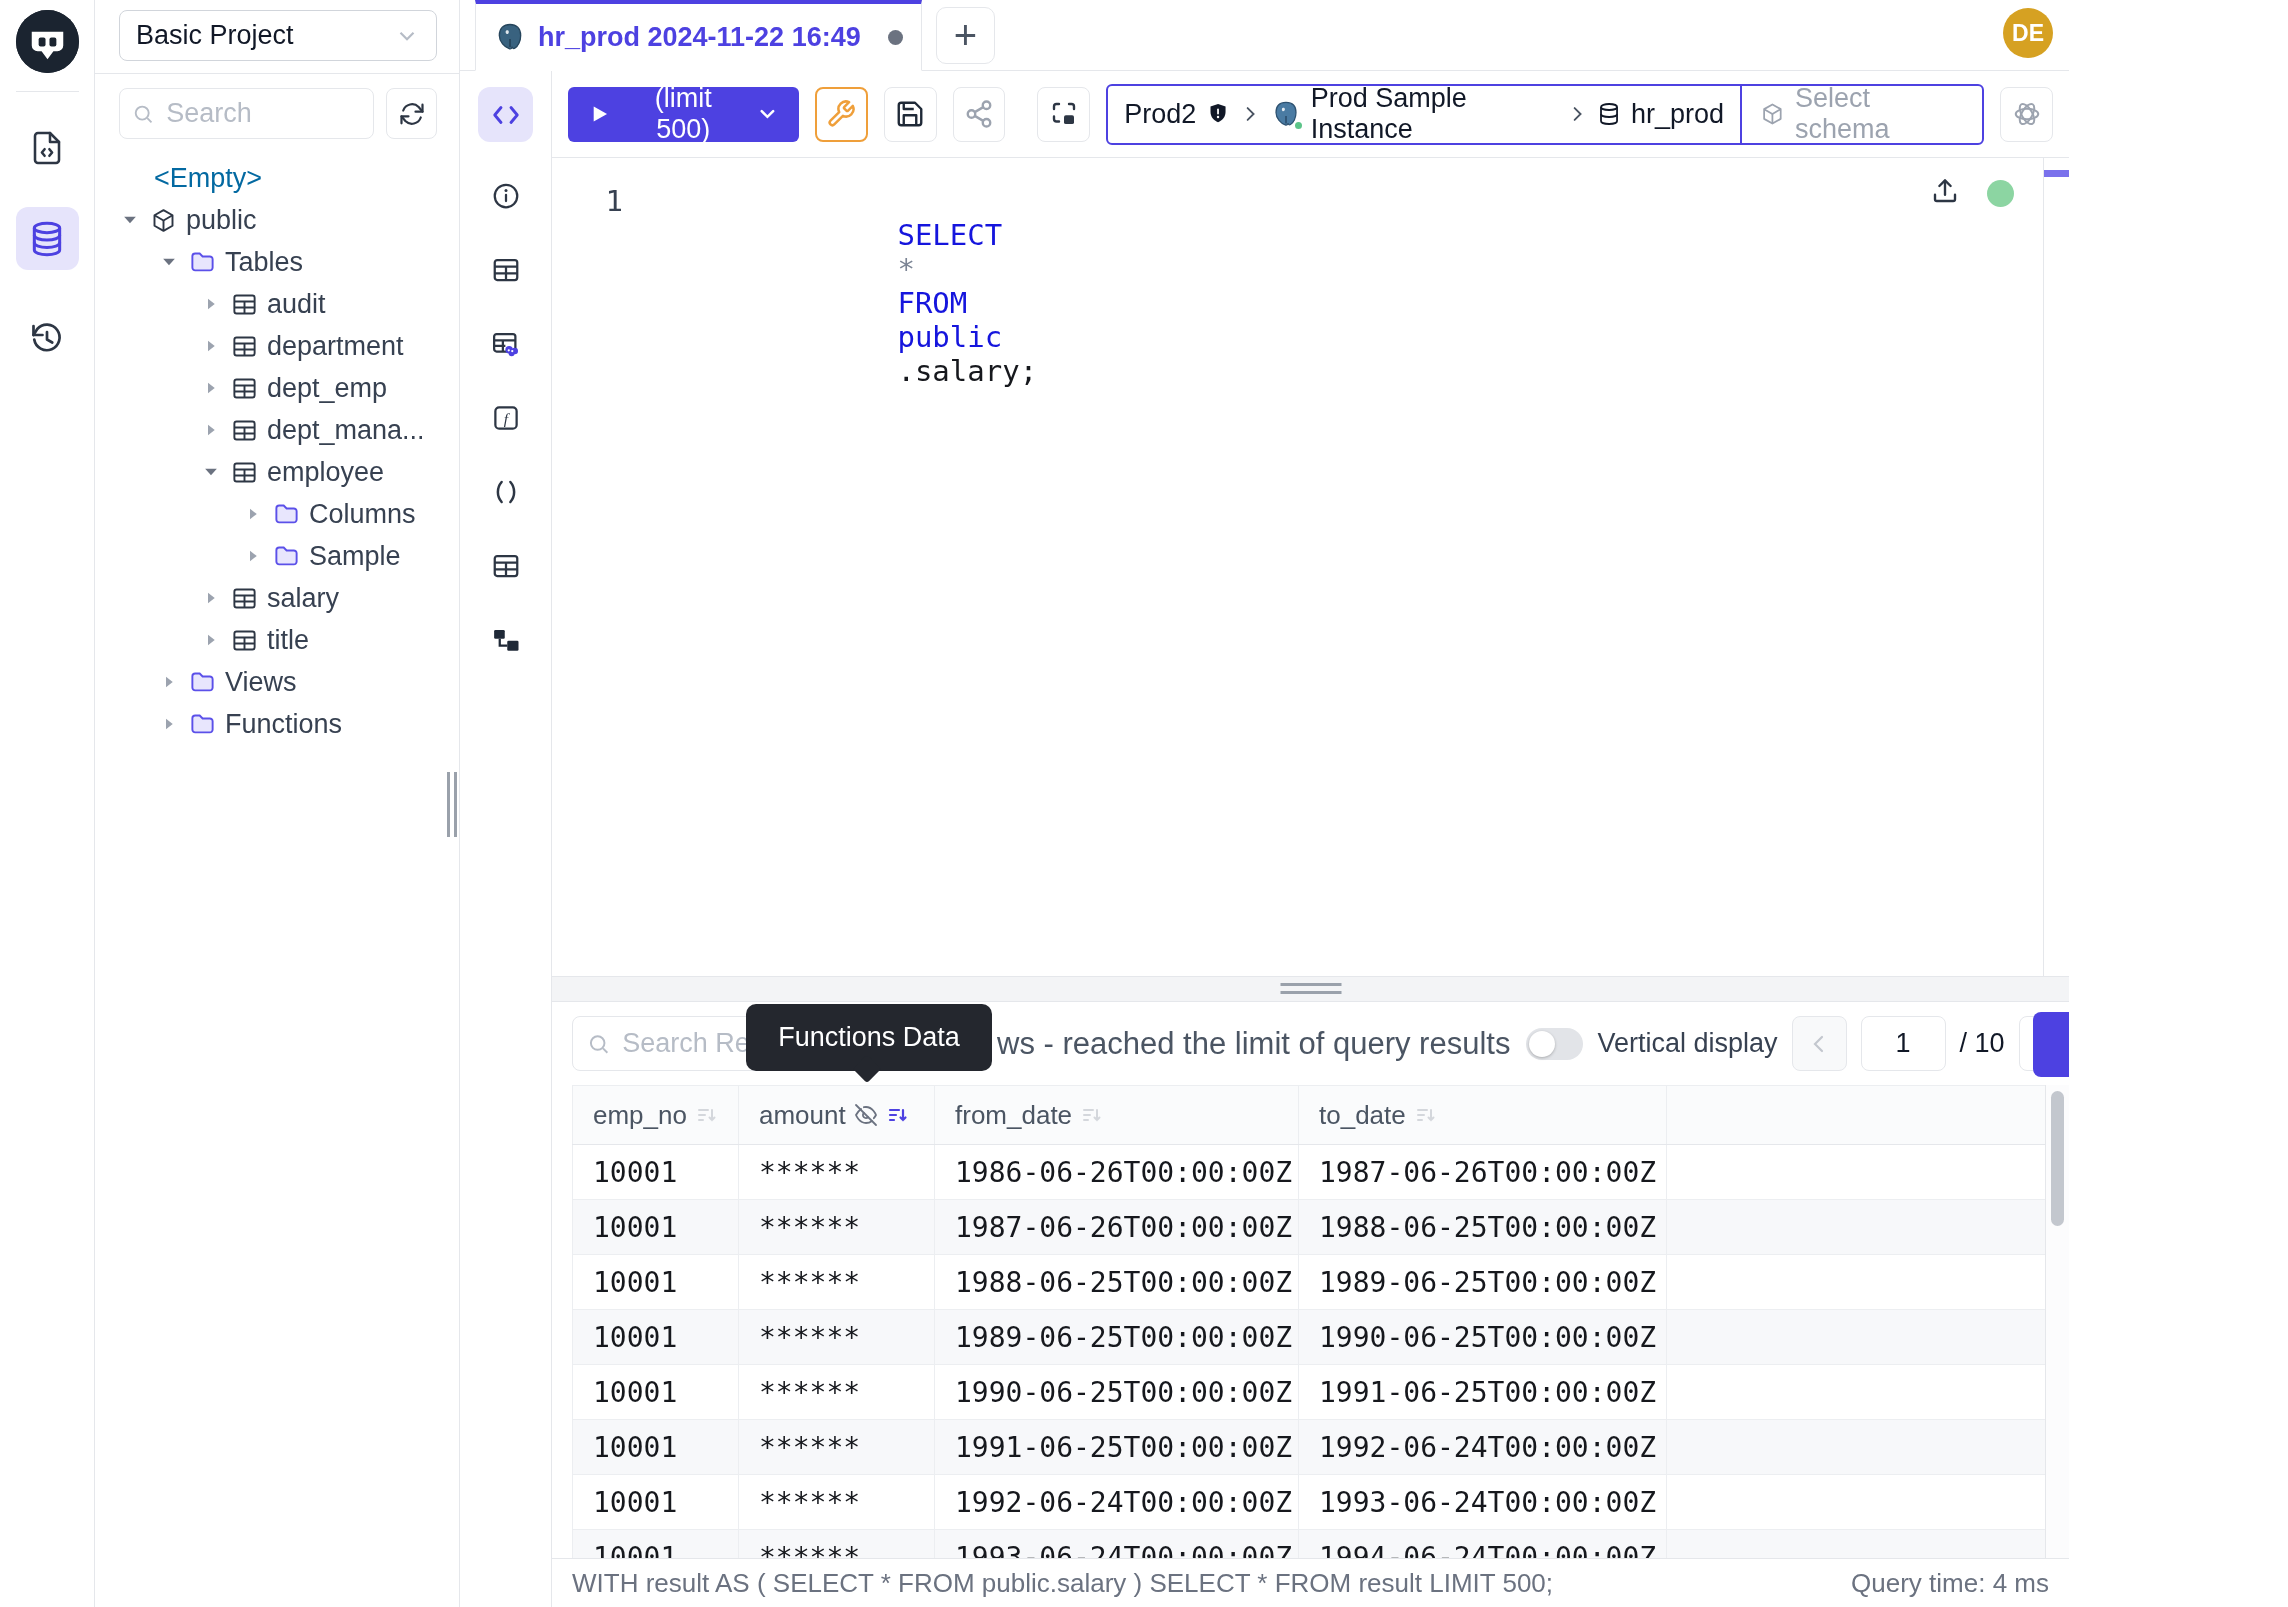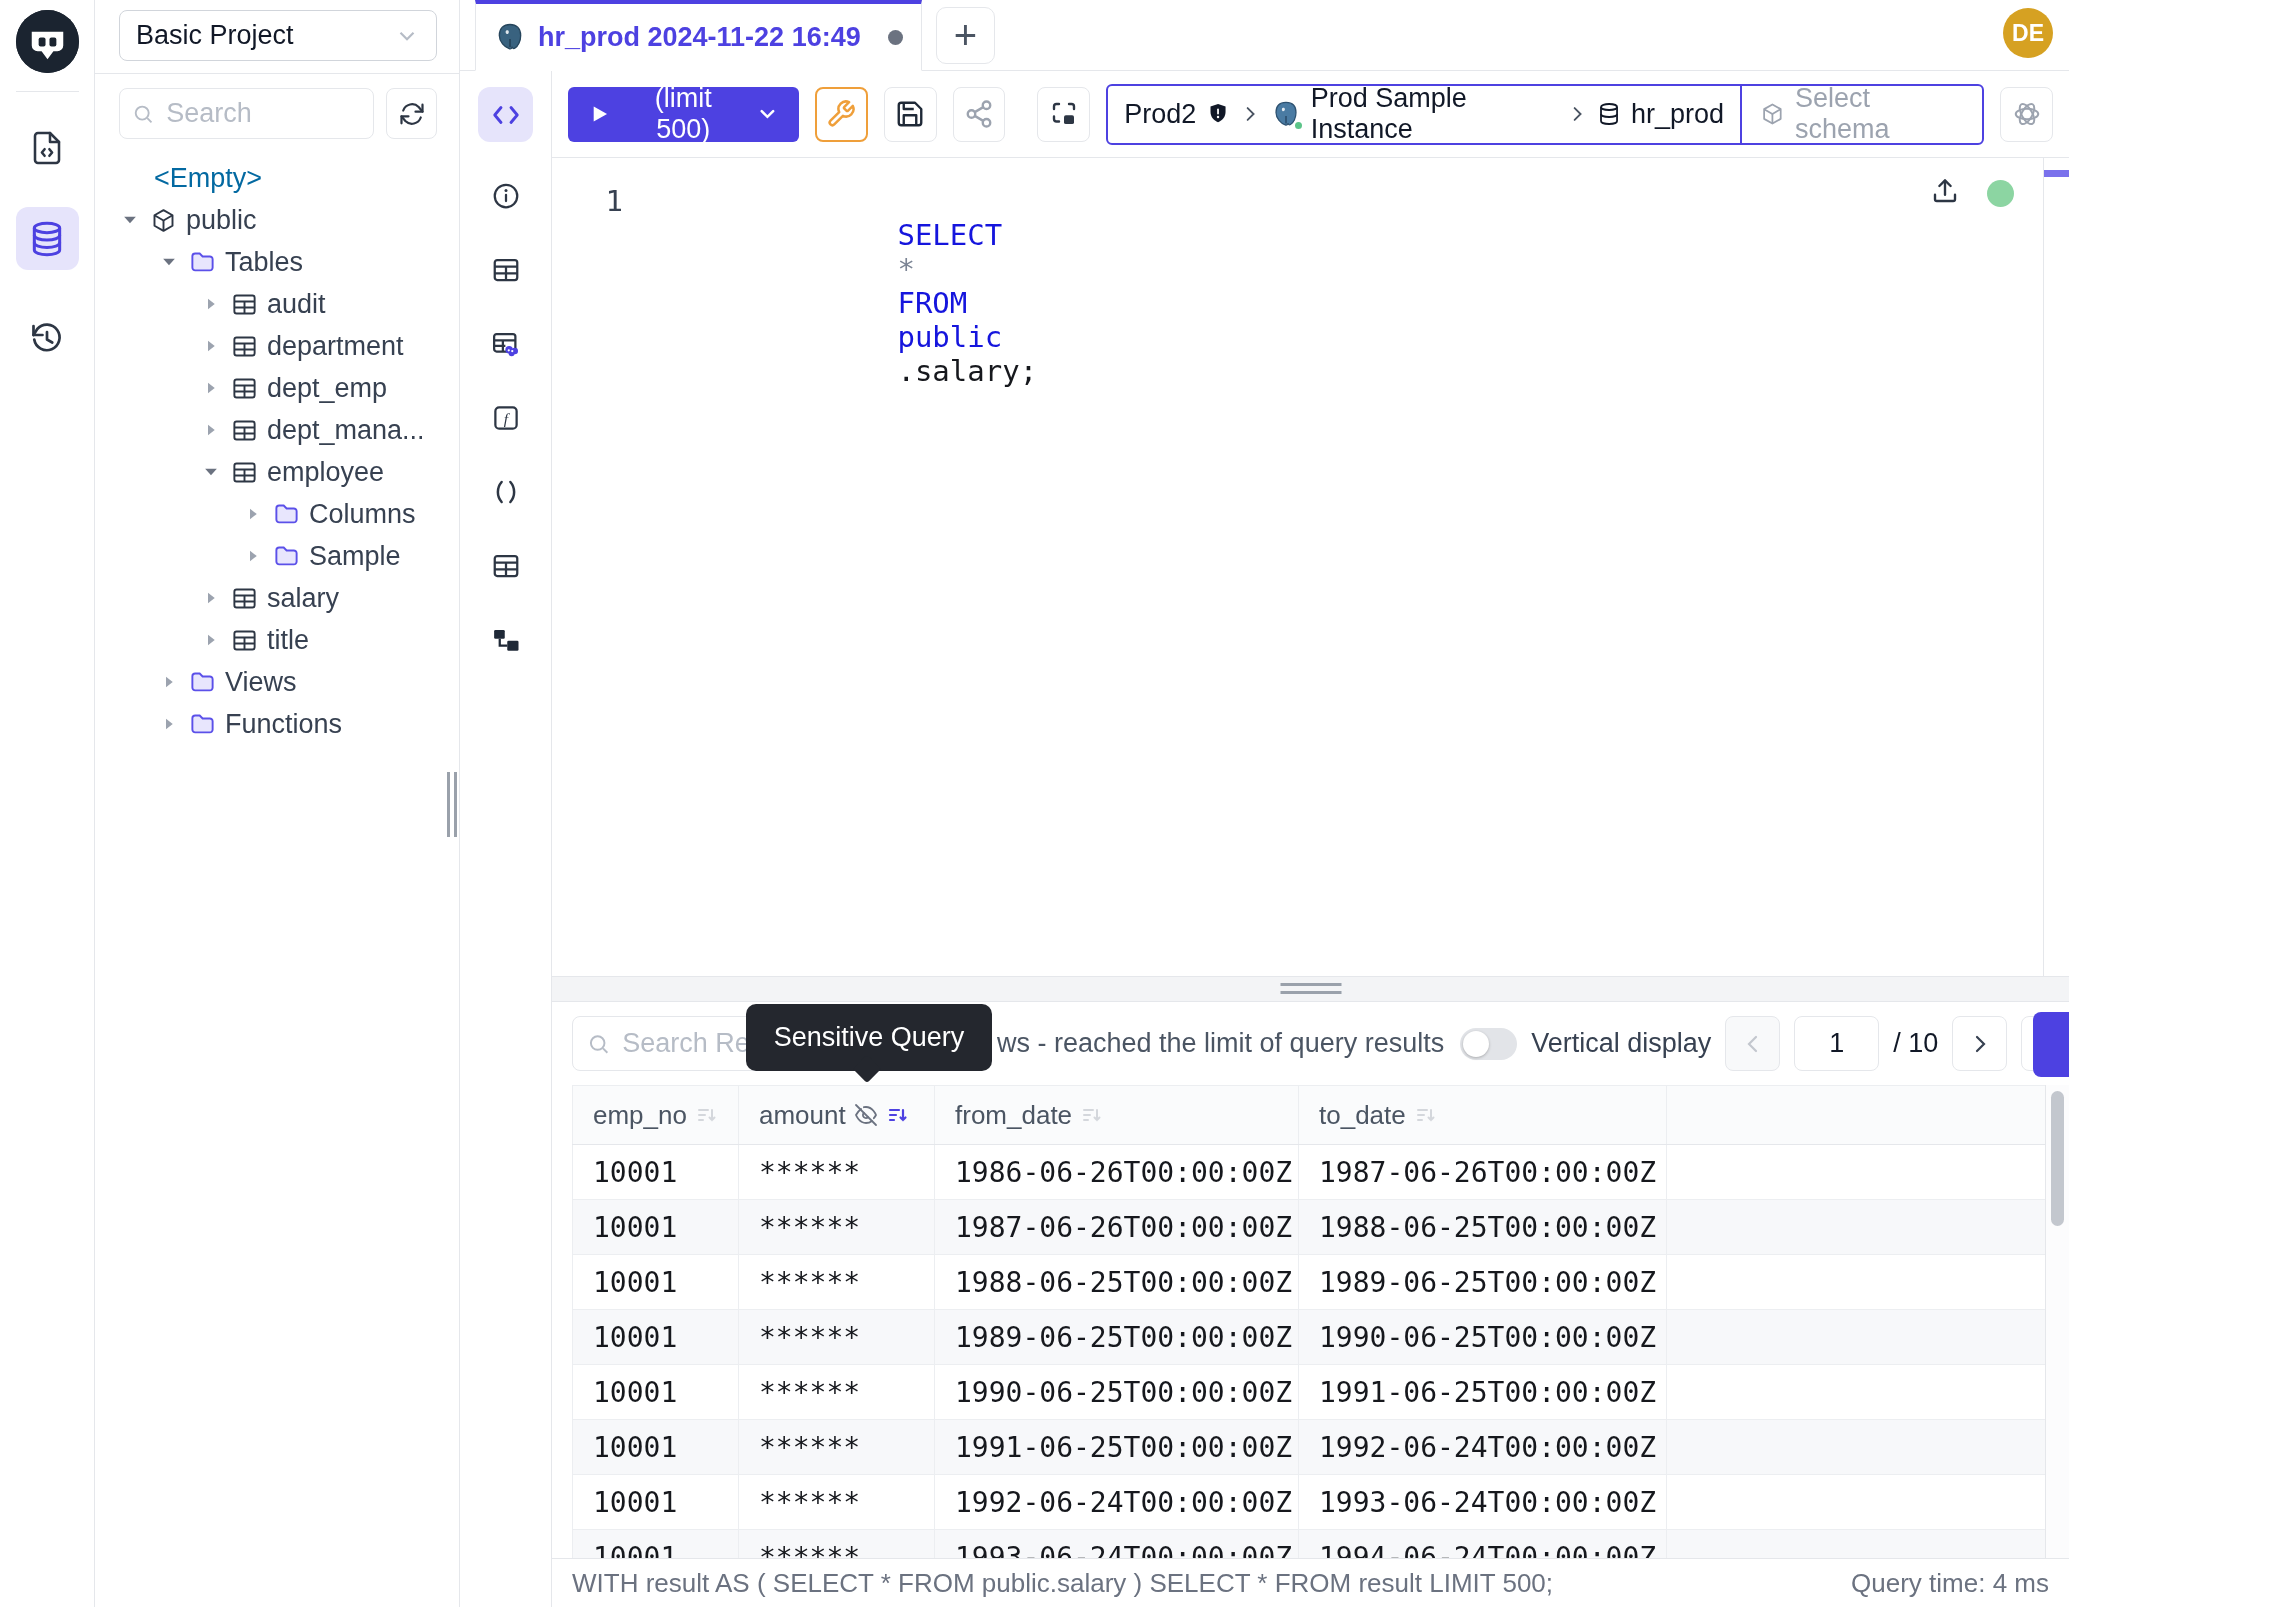--- a/index.html
+++ b/index.html
@@ -75,21 +75,21 @@
   .h-divider { height:26px; flex:0 0 26px; background:#f3f4f6; border-top:1px solid #e5e7eb; border-bottom:1px solid #e5e7eb; position:relative; cursor:row-resize; }
   .h-divider .grip { position:absolute; left:50%; top:6px; transform:translateX(-50%); width:61px; }
   .h-divider .grip i { display:block; height:3px; background:#9aa1ab; margin-bottom:5px; }
 
   
   .results { height:556px; flex:0 0 556px; display:flex; flex-direction:column; position:relative; }
   .res-toolbar { height:83px; flex:0 0 83px; display:flex; align-items:center; padding:0 20px; gap:16px; position:relative; }
   .res-search { width:352px; height:55px; border:1px solid #e5e7eb; border-radius:8px; display:flex; align-items:center; padding:0 14px; gap:10px; flex:0 0 352px; }
   .res-search input { border:none; outline:none; width:100%; font-size:27px; color:#374151; font-family:"Liberation Sans",sans-serif; }
   .res-search input::placeholder { color:#b6bcc6; }
-  .res-summary { color:#4b5563; font-size:27px; margin-left:57px; white-space:nowrap; }
+  .res-summary { color:#4b5563; font-size:31px; margin-left:57px; white-space:nowrap; }
   .toggle-grp { margin-left:auto; display:flex; align-items:center; gap:14px; }
   .toggle { width:57px; height:32px; border-radius:16px; background:#e2e4e8; position:relative; cursor:pointer; flex:0 0 57px; }
   .toggle i { position:absolute; left:3px; top:3px; width:26px; height:26px; border-radius:50%; background:#fff; box-shadow:0 1px 3px rgba(0,0,0,.25); }
   .toggle-label { font-size:27px; color:#374151; white-space:nowrap; }
   .pg-btn { width:55px; height:55px; border:1px solid #e5e7eb; border-radius:8px; display:flex; align-items:center; justify-content:center; cursor:pointer; background:#fff; flex:0 0 55px; }
   .pg-btn.disabled { background:#f8f9fa; }
   .page-box { width:85px; height:55px; border:1px solid #e5e7eb; border-radius:8px; display:flex; align-items:center; justify-content:center; font-size:27px; color:#111827; }
   .page-total { font-size:27px; color:#111827; white-space:nowrap; }
   .size-box { width:131px; height:55px; border:1px solid #e5e7eb; border-radius:8px; display:flex; align-items:center; justify-content:center; font-size:26px; color:#111827; white-space:nowrap; cursor:pointer; }
   .clip-btn { position:absolute; right:-8px; top:10px; width:44px; height:65px; background:#4d41e1; border-radius:8px; cursor:pointer; }
@@ -601,21 +601,21 @@
                 <svg width="24" height="24" viewBox="0 0 24 24" fill="none" stroke="#374151" stroke-width="2.2" stroke-linecap="round">
                     <path d="M9 5l7 7-7 7"></path>
                   </svg>
               </div>
               <div class="size-box">
                   <span>50 / page</span>
                 </div>
             </div>
             <div class="clip-btn"></div>
             <div class="tooltip">
-              <span>Sensitive Query</span>
+              <span>Functions Data</span>
               <span class="caret"></span>
             </div>
           </div>
 
           <div class="res-viewport">
             <table class="res">
               <colgroup>
                   <col style="width:166px">
                   <col style="width:196px">
                   <col style="width:364px">

